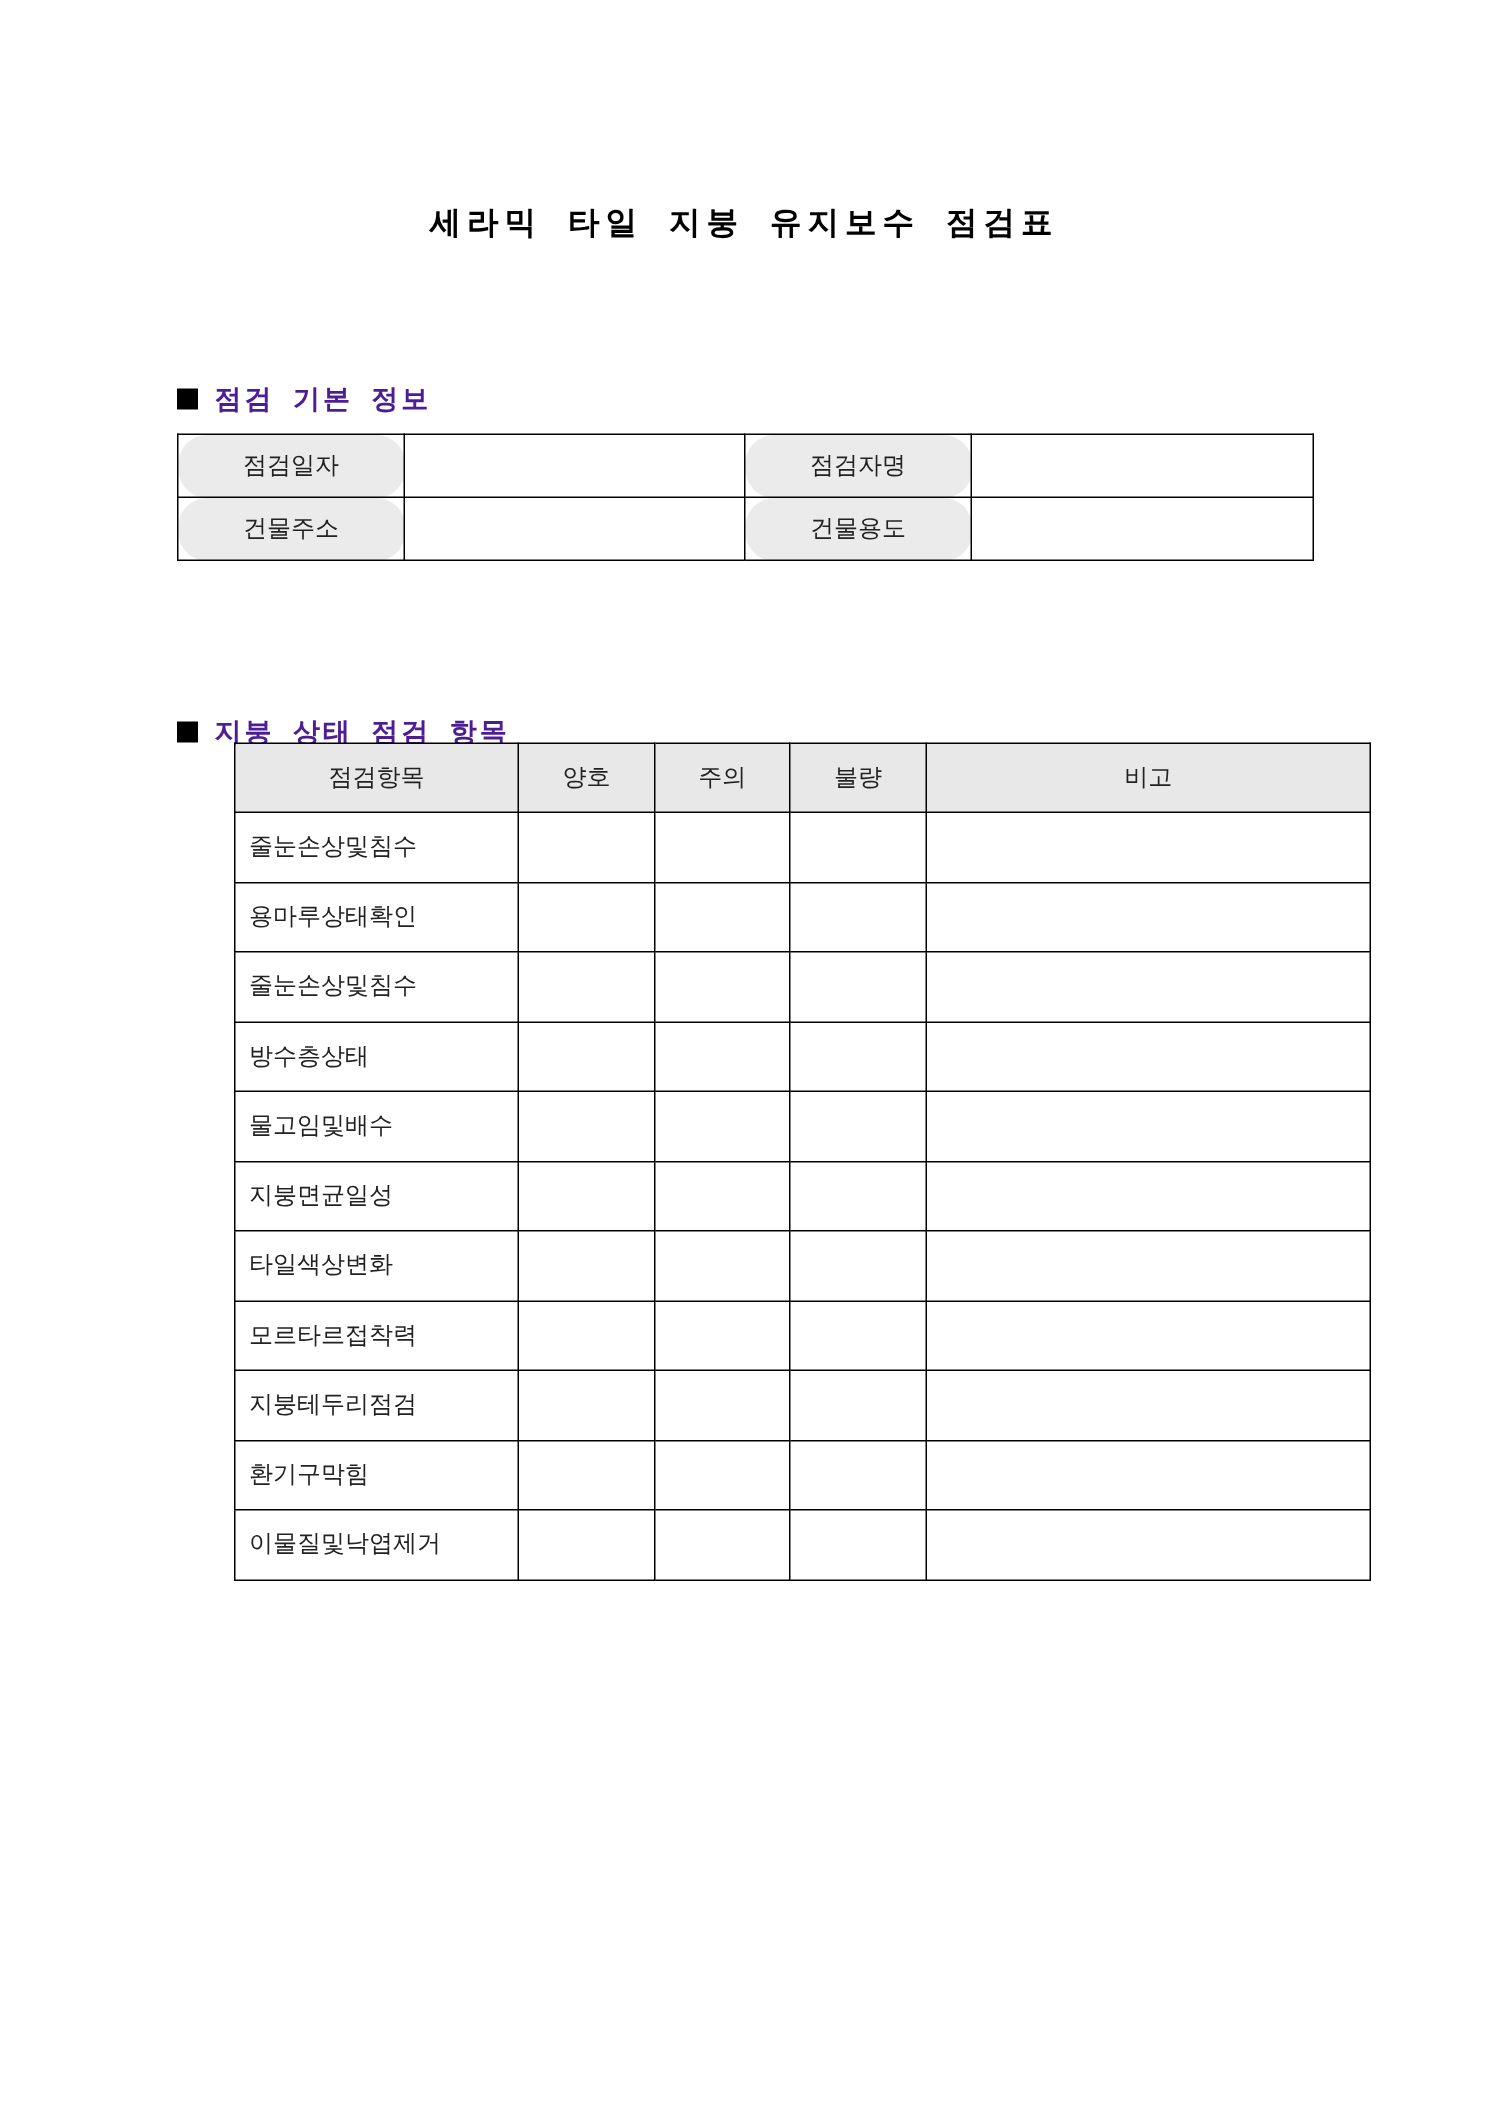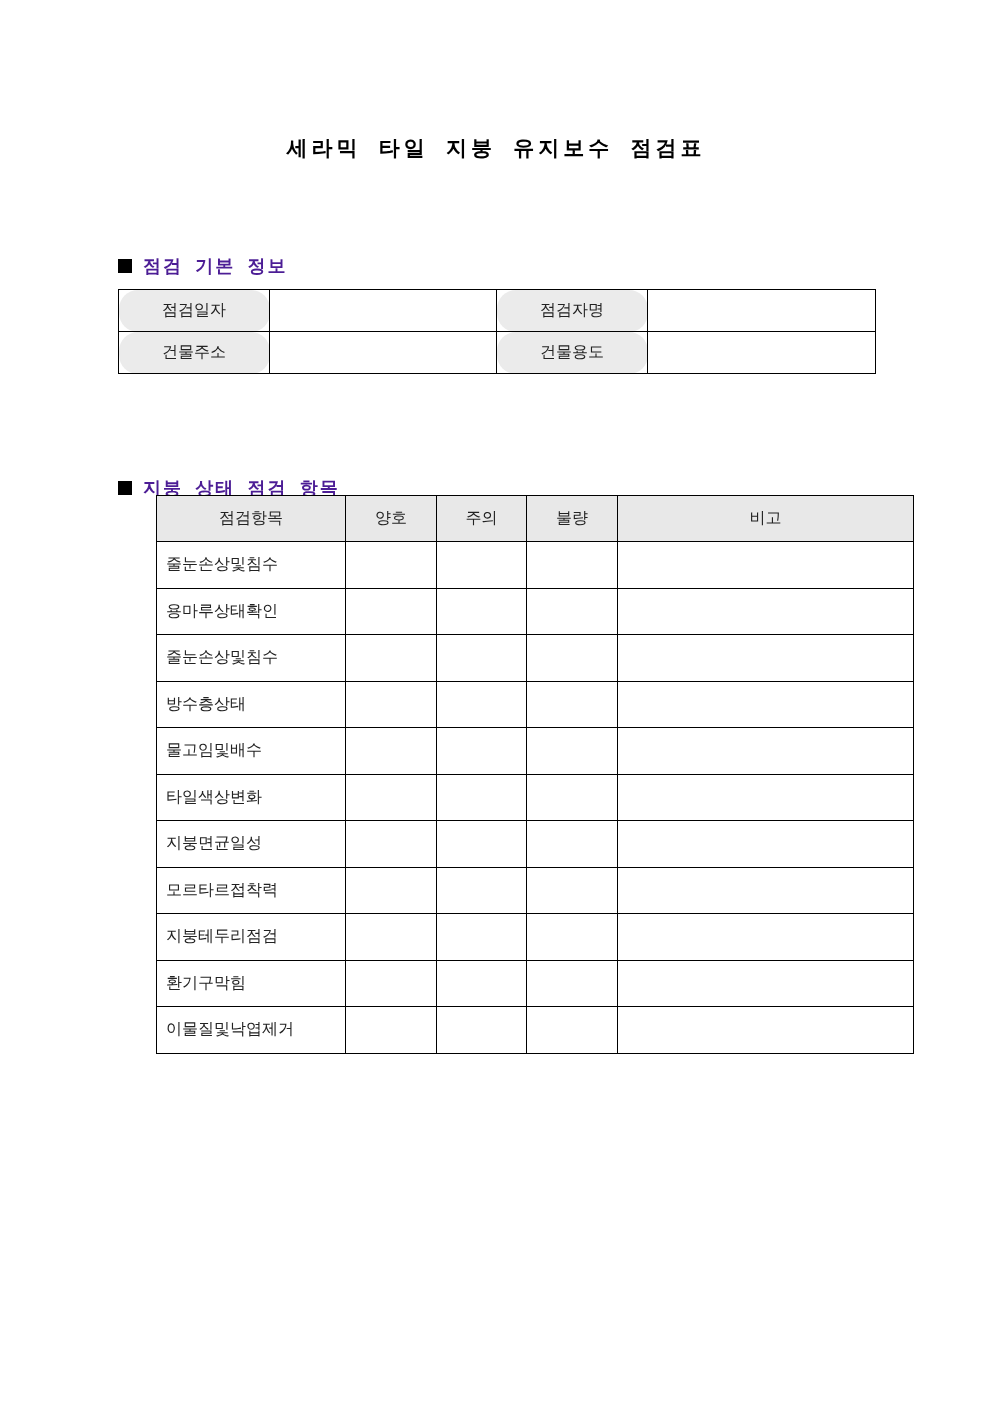--- a/index.html
+++ b/index.html
@@ -102,28 +102,28 @@
         <td></td>
       </tr>
       <tr>
         <td class="item">물고임및배수</td>
         <td></td>
         <td></td>
         <td></td>
         <td></td>
       </tr>
       <tr>
-        <td class="item">타일색상변화</td>
+        <td class="item">지붕면균일성</td>
         <td></td>
         <td></td>
         <td></td>
         <td></td>
       </tr>
       <tr>
-        <td class="item">지붕면균일성</td>
+        <td class="item">타일색상변화</td>
         <td></td>
         <td></td>
         <td></td>
         <td></td>
       </tr>
       <tr>
         <td class="item">모르타르접착력</td>
         <td></td>
         <td></td>
         <td></td>

